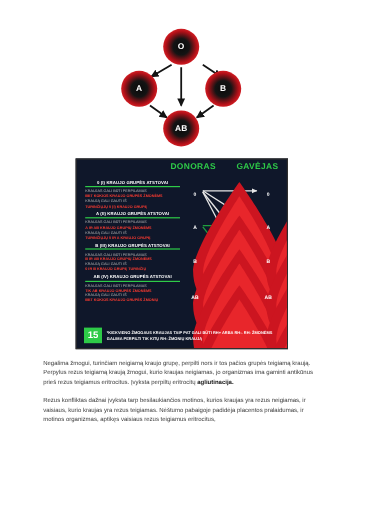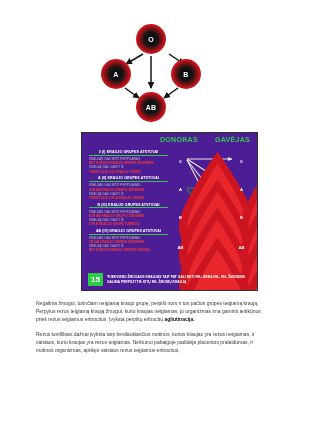--- a/index.html
+++ b/index.html
@@ -35,23 +35,23 @@
   }
   .node.n-o  { left: 41px;  top: 0px; }
   .node.n-a  { left: 6px;   top: 35px; }
   .node.n-b  { left: 76px;  top: 35px; }
   .node.n-ab { left: 41px;  top: 68px; }
   .top-diagram svg { position: absolute; left: 0; top: 0; width: 112px; height: 100px; }
 
   
   .panel {
     position: absolute;
-    left: 81px; top: 132px;
+    left: 63px; top: 132px;
     width: 177px; height: 159px;
-    background: #4c1d95;
+    background: #0f172a;
     border: 1px solid #2e2e2e;
     overflow: hidden;
   }
   .panel-headers {
     position: absolute; left: 0; top: 3px; width: 100%; height: 11px;
   }
   .hdr {
     position: absolute;
     color: #2ecb48;
     font-size: 7px;

